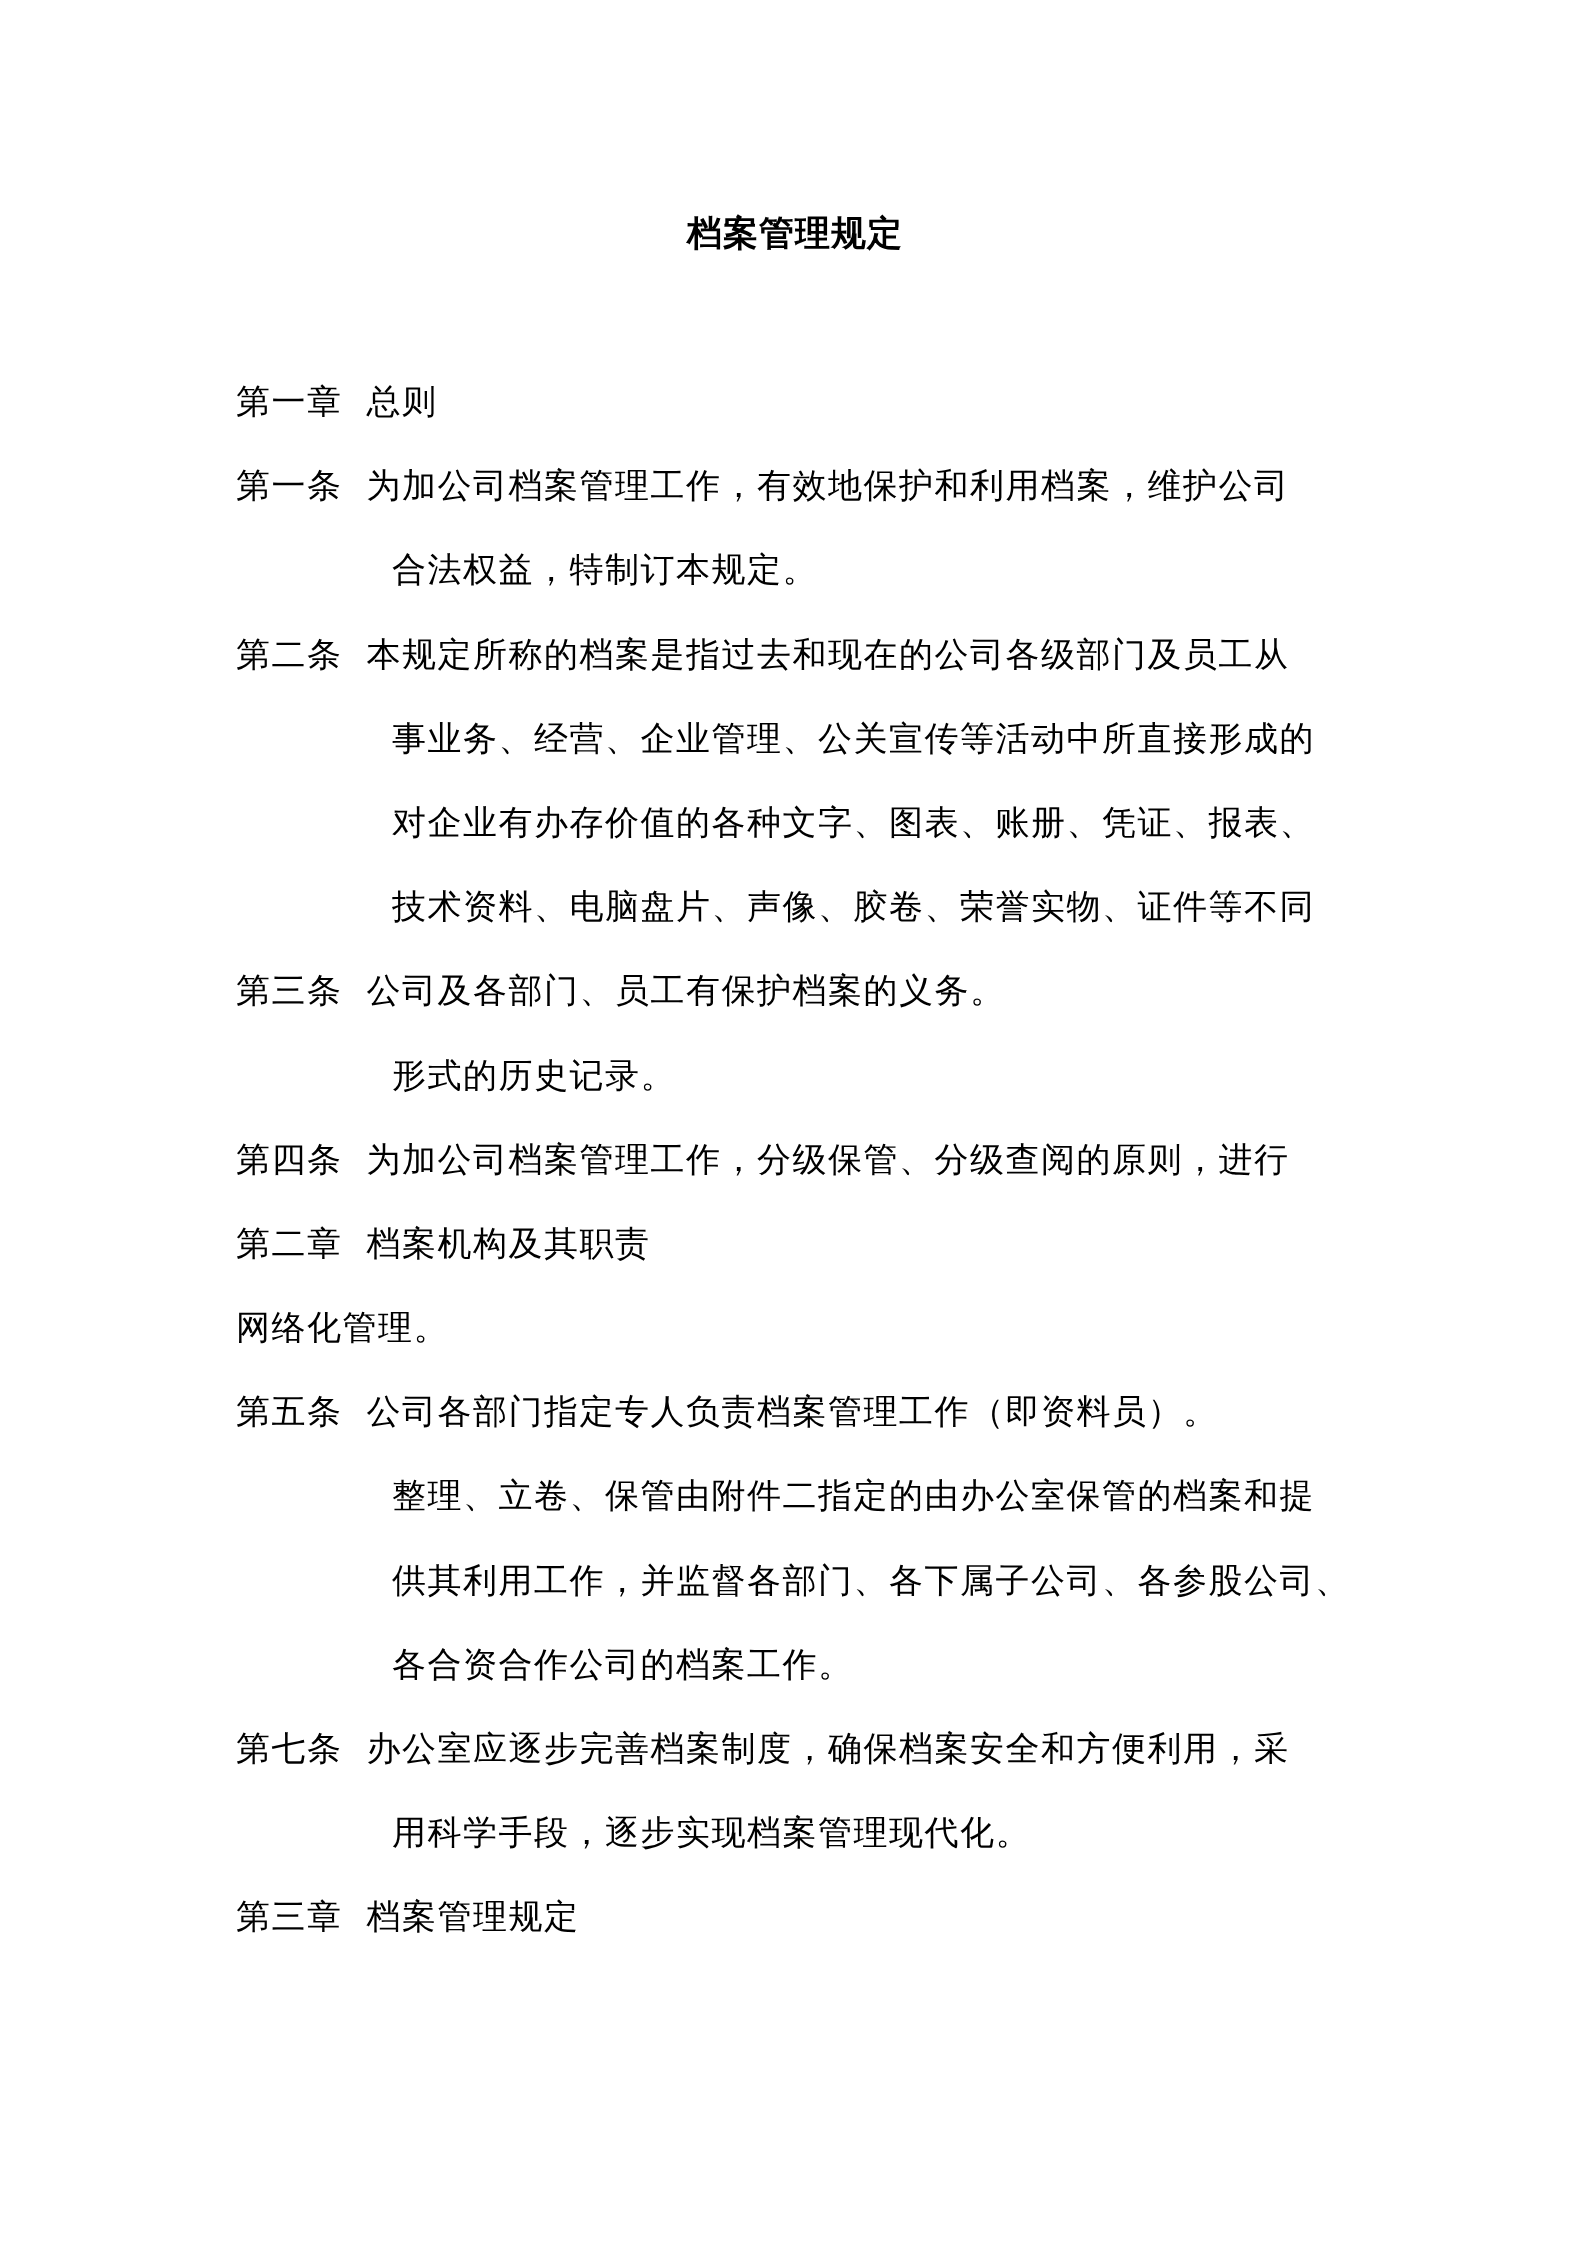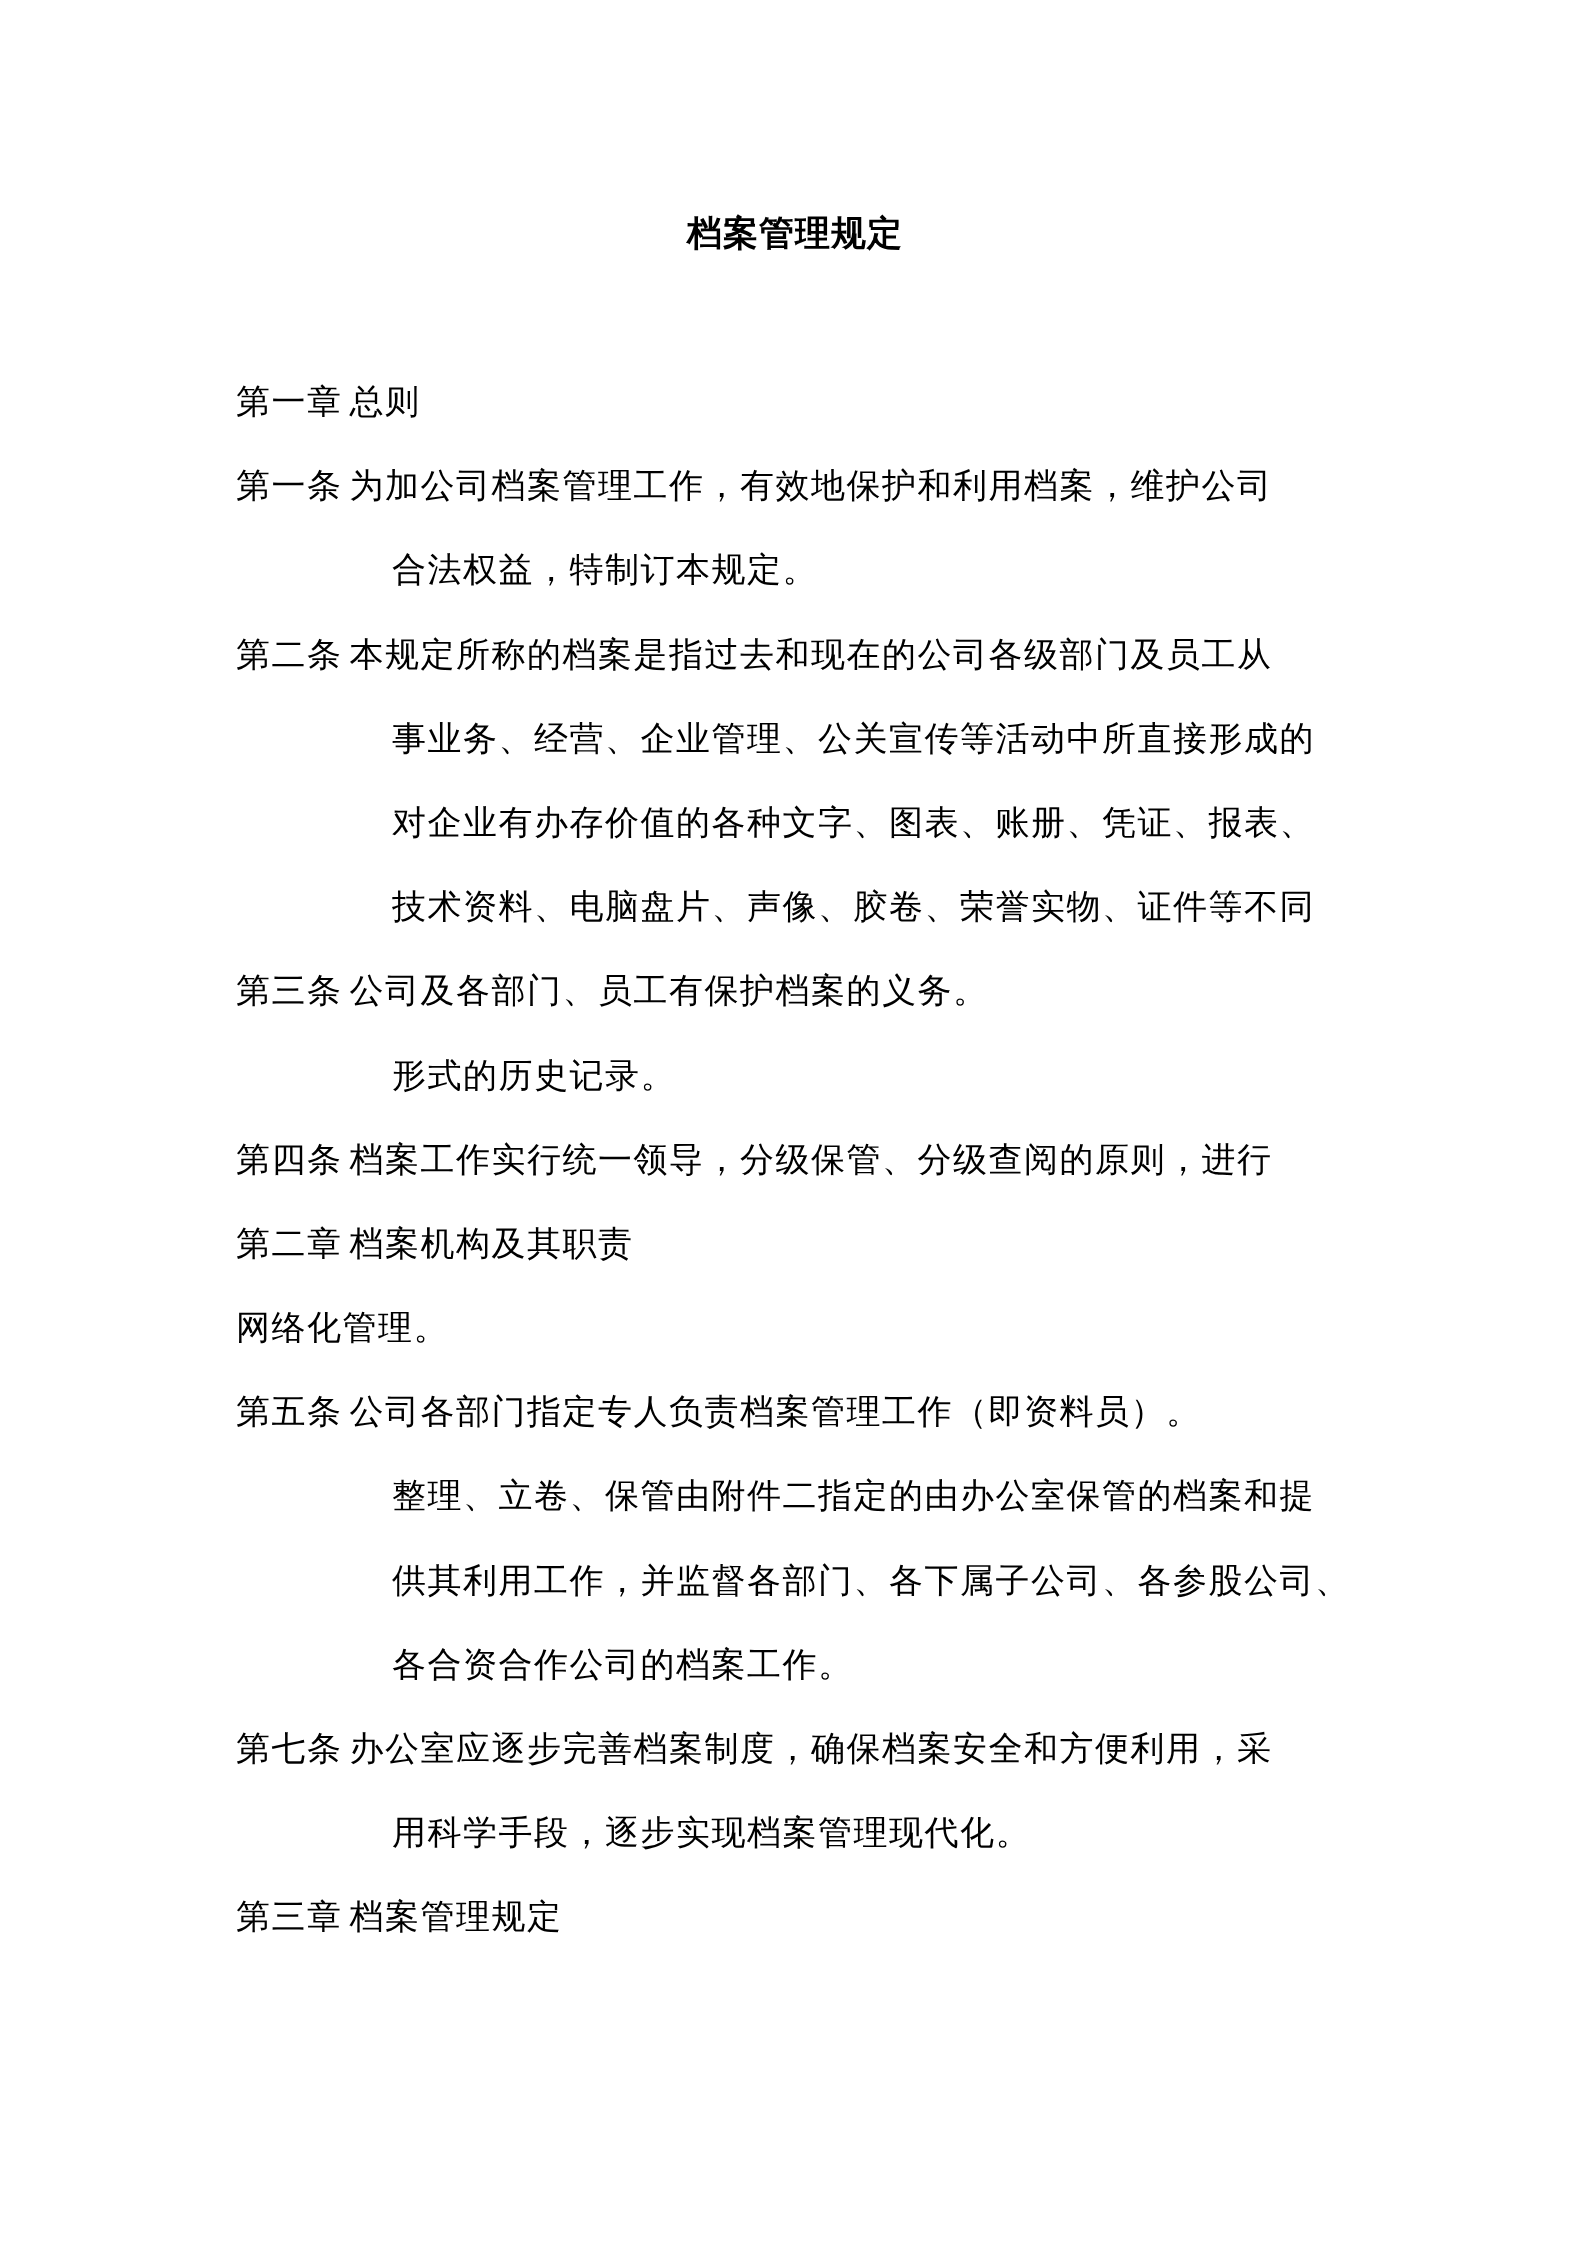--- a/index.html
+++ b/index.html
@@ -4,21 +4,21 @@
 <style>
   html, body { margin: 0; padding: 0; background: #ffffff; }
   body { width: 1587px; height: 2245px; position: relative; overflow: hidden;
          font-family: "DejaVu Serif", "Liberation Serif", serif; color: #000; }
   .title { position: absolute; top: 210px; left: 0; width: 1590px; text-align: center;
            font-family: "DejaVu Sans", "Liberation Sans", sans-serif; font-weight: bold;
            font-size: 35px; letter-spacing: 1px; }
   .body { position: absolute; top: 378px; left: 236px; width: 1120px; }
   .line { height: 84.2px; line-height: 46px; font-size: 34px; white-space: nowrap; letter-spacing: 1.5px; }
   .indent { padding-left: 156px; }
-  .lbl { margin-right: 7px; font-family: Liberation Mono, monospace; }
+  .lbl { margin-right: 24px; font-family: Liberation Mono, monospace; }
 </style>
 </head>
 <body>
 
 <div class="title">档案管理规定</div>
 
 <div class="body">
 
   <div class="line"><span class="lbl">第一章</span><span>总则</span></div>
 
@@ -26,21 +26,21 @@
   <div class="line indent">合法权益，特制订本规定。</div>
 
   <div class="line"><span class="lbl">第二条</span><span>本规定所称的档案是指过去和现在的公司各级部门及员工从</span></div>
   <div class="line indent">事业务、经营、企业管理、公关宣传等活动中所直接形成的</div>
   <div class="line indent">对企业有办存价值的各种文字、图表、账册、凭证、报表、</div>
   <div class="line indent">技术资料、电脑盘片、声像、胶卷、荣誉实物、证件等不同</div>
   <div class="line"><span class="lbl">第三条</span><span>公司及各部门、员工有保护档案的义务。</span></div>
 
   <div class="line indent">形式的历史记录。</div>
 
-  <div class="line"><span class="lbl">第四条</span><span>档案工作实行统一领导，分级保管、分级查阅的原则，进行</span></div>
+  <div class="line"><span class="lbl">第四条</span><span>为加公司档案管理工作，分级保管、分级查阅的原则，进行</span></div>
   <div class="line"><span class="lbl">第二章</span><span>档案机构及其职责</span></div>
 
   <div class="line">网络化管理。</div>
 
   <div class="line"><span class="lbl">第五条</span><span>公司各部门指定专人负责档案管理工作（即资料员）。</span></div>
 
   <div class="line indent">整理、立卷、保管由附件二指定的由办公室保管的档案和提</div>
   <div class="line indent">供其利用工作，并监督各部门、各下属子公司、各参股公司、</div>
   <div class="line indent">各合资合作公司的档案工作。</div>
 

